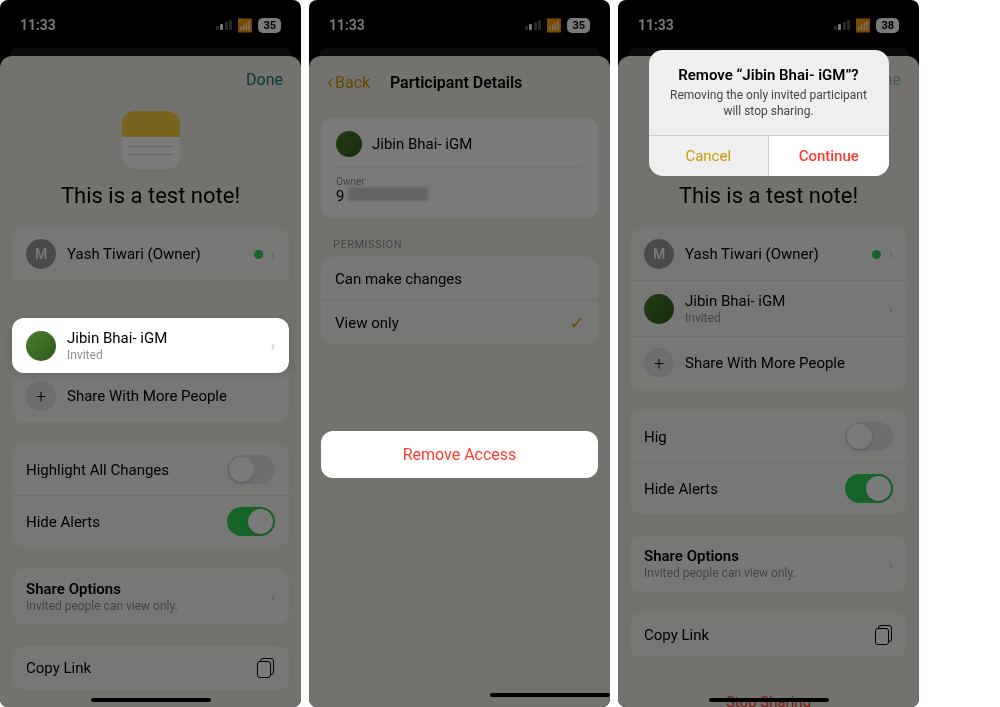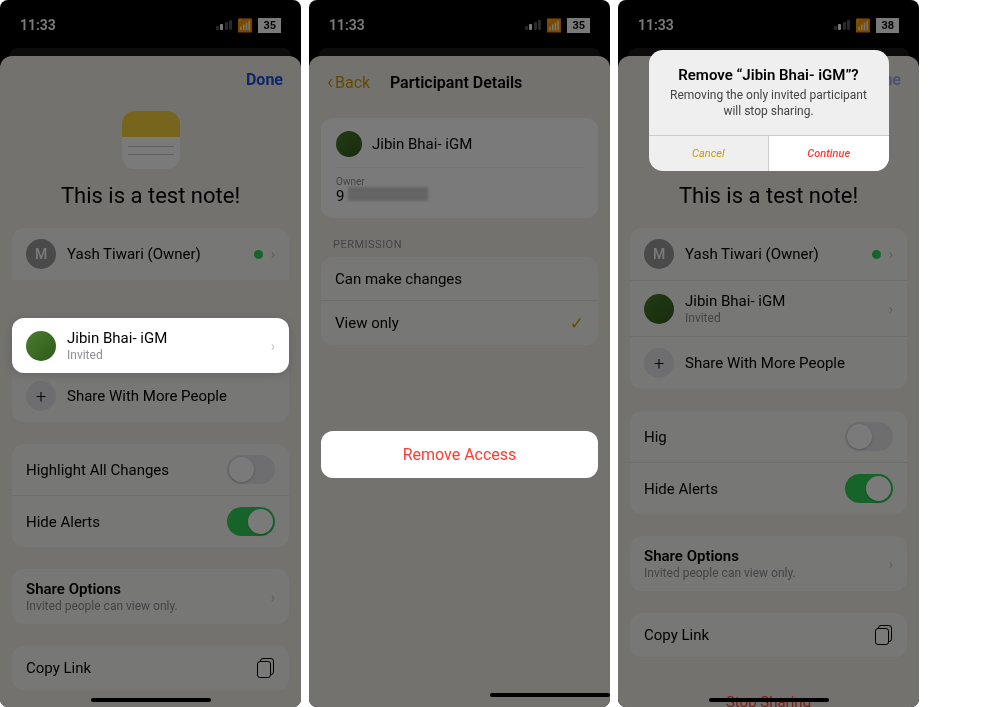--- a/index.html
+++ b/index.html
@@ -5,26 +5,26 @@
 * { margin:0; padding:0; box-sizing:border-box; font-family:-apple-system,BlinkMacSystemFont,"Segoe UI",Roboto,sans-serif; }
 body { background:#fff; display:flex; gap:8px; width:1000px; height:707px; }
 .screen { width:301px; height:707px; background:#000; border-radius:8px; overflow:hidden; position:relative; flex-shrink:0; }
 .dim { filter:brightness(0.48); }
 .status-bar { display:flex; justify-content:space-between; align-items:center; padding:10px 20px 0; height:40px; color:#fff; font-size:14px; font-weight:600; }
 .status-right { display:flex; align-items:center; gap:5px; }
 .signal { display:flex; gap:1.5px; align-items:flex-end; }
 .signal span { width:3px; background:#fff; border-radius:1px; }
 .signal span:nth-child(1){height:4px; background:#555;} .signal span:nth-child(2){height:6px;} .signal span:nth-child(3){height:8px; background:#555;} .signal span:nth-child(4){height:10px; background:#555;}
 .wifi { font-size:13px; }
-.batt { background:#fff; color:#000; border-radius:0; padding:1px 5px; font-size:11px; font-weight:700; }
+.batt { background:#fff; color:#000; border-radius:5px; padding:1px 5px; font-size:11px; font-weight:700; }
 .sheet-stub { position:absolute; top:48px; left:10px; right:10px; height:8px; background:#1a1a1a; border-radius:10px 10px 0 0; }
 .sheet { position:absolute; top:56px; left:0; right:0; bottom:0; background:#f0eee8; border-radius:12px 12px 0 0; }
 .sheet-header { display:flex; justify-content:flex-end; padding:14px 18px; }
 .sheet-header.center { justify-content:space-between; align-items:center; }
-.done-btn { color:#1d4ed8; font-size:16px; font-weight:700; background:none; border:none; }
+.done-btn { color:#0f766e; font-size:16px; font-weight:400; background:none; border:none; }
 .back-btn { color:#cb9a00; font-size:16px; background:none; border:none; display:flex; align-items:center; gap:2px; }
 .header-title { font-size:16px; font-weight:600; color:#000; }
 .spacer { width:50px; }
 .notes-icon { width:58px; height:58px; margin:8px auto 14px; background:linear-gradient(to bottom,#f7d03c 0%,#f7d03c 45%,#fff 45%,#fff 100%); border-radius:13px; position:relative; }
 .notes-icon::after { content:""; position:absolute; left:6px; right:6px; top:60%; height:1px; background:#ccc; box-shadow:0 8px 0 #ccc; }
 .note-title { text-align:center; font-size:22px; font-weight:400; margin-bottom:20px; }
 .group { background:#fff; border-radius:12px; margin:0 12px 22px; overflow:hidden; }
 .row { display:flex; align-items:center; padding:11px 14px; border-bottom:1px solid rgba(0,0,0,.08); font-size:15px; min-height:44px; }
 .row:last-child { border-bottom:none; }
 .rtxt { flex:1; }
@@ -55,21 +55,21 @@
 .remove-btn { background:#fff; border-radius:12px; margin:18px 12px; text-align:center; padding:14px; color:#ff3b30; font-size:16px; }
 .highlight-row { background:#fff; border-radius:12px; margin:0 12px 0; box-shadow:0 2px 10px rgba(0,0,0,.15); position:relative; z-index:5; }
 .dimgroup { background:rgba(255,255,255,.55); }
 
 .alert-backdrop { position:absolute; inset:0; display:flex; align-items:flex-start; justify-content:center; }
 .alert { width:240px; background:#efefef; border-radius:14px; overflow:hidden; text-align:center; margin-top:50px; }
 .alert-body { padding:16px 14px; }
 .alert-title { font-size:15px; font-weight:600; margin-bottom:4px; }
 .alert-msg { font-size:12px; color:#444; line-height:1.3; }
 .alert-btns { display:flex; border-top:1px solid rgba(0,0,0,.15); }
-.alert-btn { flex:1; padding:11px 8px; font-size:11px; background:none; border:none;font-style:italic; }
+.alert-btn { flex:1; padding:11px 8px; font-size:15px; background:none; border:none; }
 .alert-btn.cancel { color:#cb9a00; border-right:1px solid rgba(0,0,0,.15); }
 .alert-btn.cont { color:#ff3b30; background:#fff; font-weight:500; }
 </style>
 </head>
 <body>
 
 <div class="screen">
   <div class="dim" style="position:absolute; inset:0;">
     <div class="status-bar">
       <span>11:33</span>

